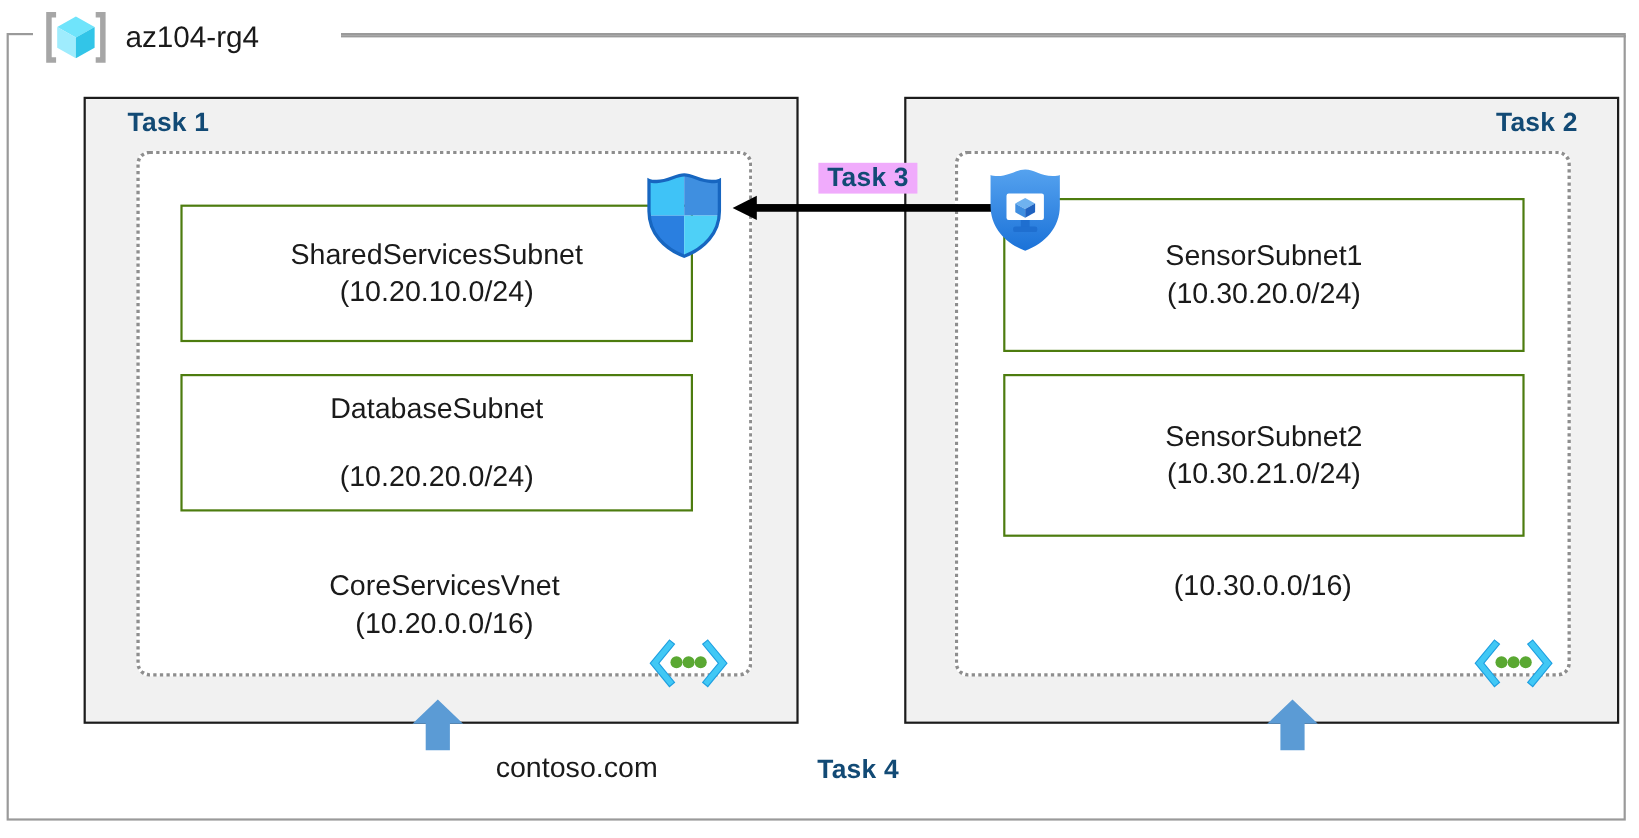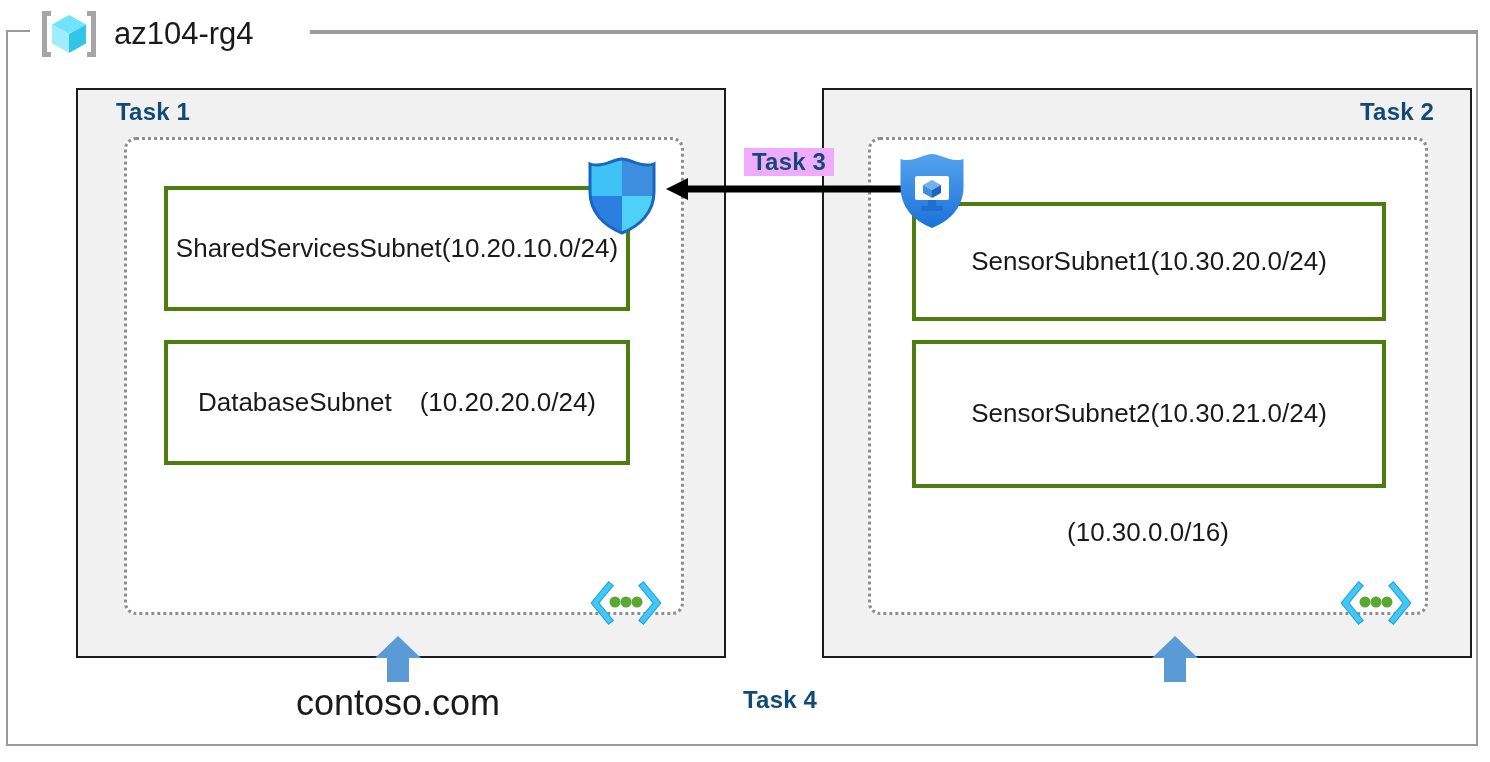--- a/index.html
+++ b/index.html
@@ -43,21 +43,21 @@
     position: absolute;
     left: 38px;
     top: 10px;
     height: 48px;
     display: flex;
     align-items: center;
     gap: 14px;
     z-index: 4;
   }
   .rg-title {
-    font-size: 31px;
+    font-size: 27px;
     color: #1a1a1a;
     font-family: "Liberation Sans", sans-serif;
     white-space: nowrap;
   }
   .rg-line {
     position: absolute;
     left: 304px;
     top: 32px;
     width: 1174px;
     height: 2px;
@@ -122,37 +122,37 @@
     line-height: 1.32;
     font-family: "Liberation Sans", sans-serif;
   }
   #vnet1-caption { left: 124px; top: 515px; width: 560px; }
   #vnet2-caption { left: 868px; top: 515px; width: 560px; }
 
   
   .subnet-box {
     position: absolute;
     background: #ffffff;
-    border: 4px solid #4d7c0f;
+    border: 2px solid #4d7c0f;
     box-sizing: border-box;
     display: flex;
-    flex-direction: row;
+    flex-direction: column;
     align-items: center;
     justify-content: center;
   }
   .subnet-name, .subnet-cidr {
     font-size: 26px;
     color: #1a1a1a;
     line-height: 1.3;
     font-family: "Liberation Sans", sans-serif;
     white-space: nowrap;
   }
   #subnet-shared   { left: 164px; top: 186px; width: 466px; height: 125px; }
   #subnet-database { left: 164px; top: 340px; width: 466px; height: 125px; gap: 28px; }
-  #subnet-sensor1  { left: 912px; top: 202px; width: 474px; height: 119px; }
+  #subnet-sensor1  { left: 912px; top: 180px; width: 474px; height: 140px; }
   #subnet-sensor2  { left: 912px; top: 340px; width: 474px; height: 148px; }
 
   
   .shield-icon {
     position: absolute;
     z-index: 5;
   }
   #peering-shield { left: 586px; top: 156px; width: 72px; height: 80px; }
   #watcher-shield { left: 896px; top: 150px; width: 72px; height: 82px; }
 
@@ -171,25 +171,25 @@
   #dns-icon-1 { left: 588px; top: 580px; }
   #dns-icon-2 { left: 1338px; top: 580px; }
 
   
   .up-arrow { position: absolute; width: 50px; height: 50px; z-index: 4; }
   #up-arrow-1 { left: 373px;  top: 634px; }
   #up-arrow-2 { left: 1150px; top: 634px; }
 
   .domain-label {
     position: absolute;
-    font-size: 36px;
+    font-size: 26px;
     color: #1a1a1a;
     font-family: "Liberation Sans", sans-serif;
     white-space: nowrap;
-    text-align: center;
+    text-align: right;
   }
   #domain-label-1 { left: 198px;  top: 682px; width: 400px; }
   #domain-label-2 { left: 965px;  top: 682px; width: 400px; }
 </style>
 </head>
 <body>
 
 <div id="canvas">
 
   <div class="rg-frame"></div>
@@ -222,20 +222,24 @@
   <div class="subnet-box" id="subnet-shared">
     <div class="subnet-name">SharedServicesSubnet</div>
     <div class="subnet-cidr">(10.20.10.0/24)</div>
   </div>
 
   <div class="subnet-box" id="subnet-database">
     <div class="subnet-name">DatabaseSubnet</div>
     <div class="subnet-cidr">(10.20.20.0/24)</div>
   </div>
 
+  <div class="vnet-caption" id="vnet1-caption">
+    <div>CoreServicesVnet</div>
+    <div>(10.20.0.0/16)</div>
+  </div>
 
   <div class="dns-icon" id="dns-icon-1">
     <svg width="76" height="46" viewBox="0 0 76 46" xmlns="http://www.w3.org/2000/svg">
       <g stroke-linecap="square" fill="none" stroke-width="7">
         <path d="M21 6 L7 23 L21 40" stroke="#1f9fe0"></path>
         <path d="M21 6 L7 23 L21 40" stroke="#41c8f5" stroke-width="5"></path>
         <path d="M55 6 L69 23 L55 40" stroke="#1f9fe0"></path>
         <path d="M55 6 L69 23 L55 40" stroke="#41c8f5" stroke-width="5"></path>
       </g>
       <circle cx="27" cy="22" r="5.5" fill="#5aa832"></circle>

